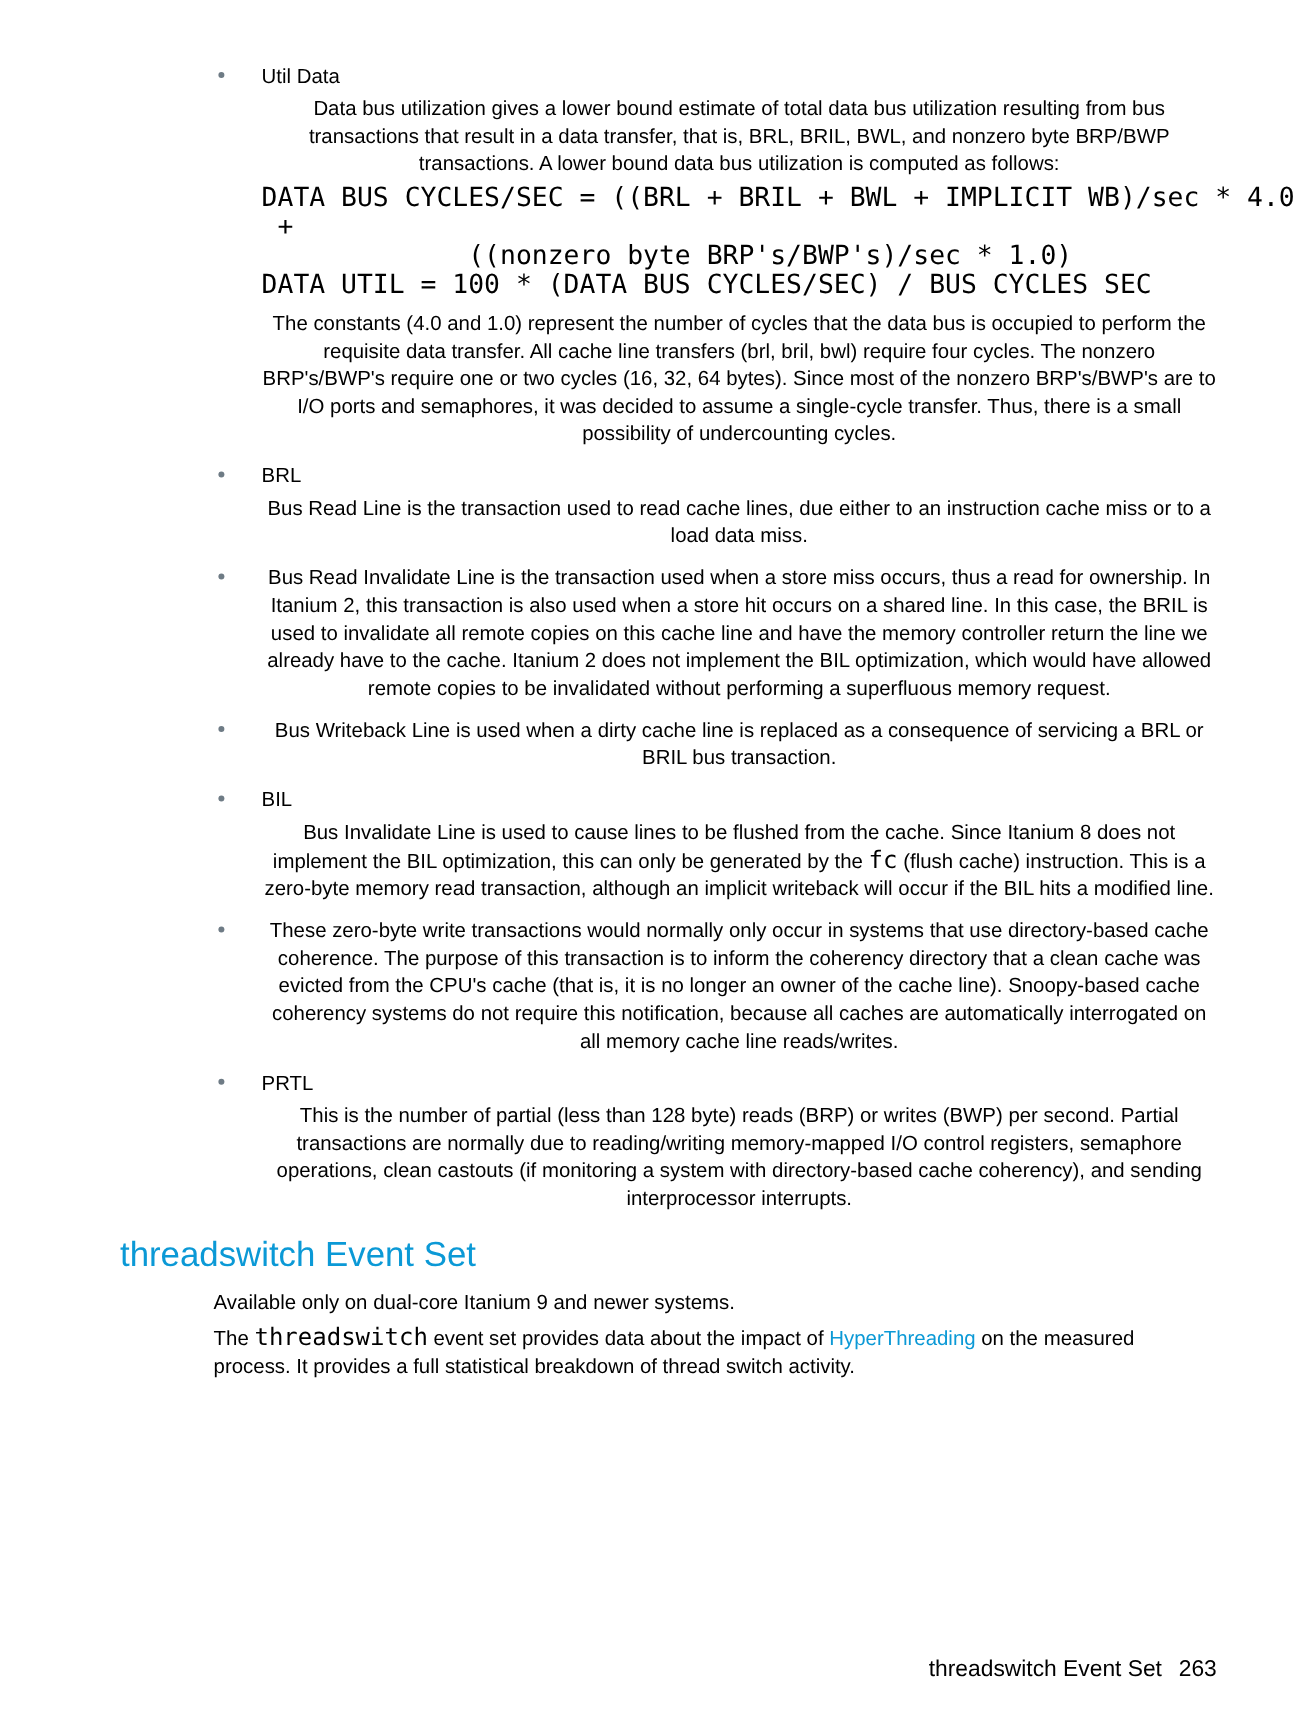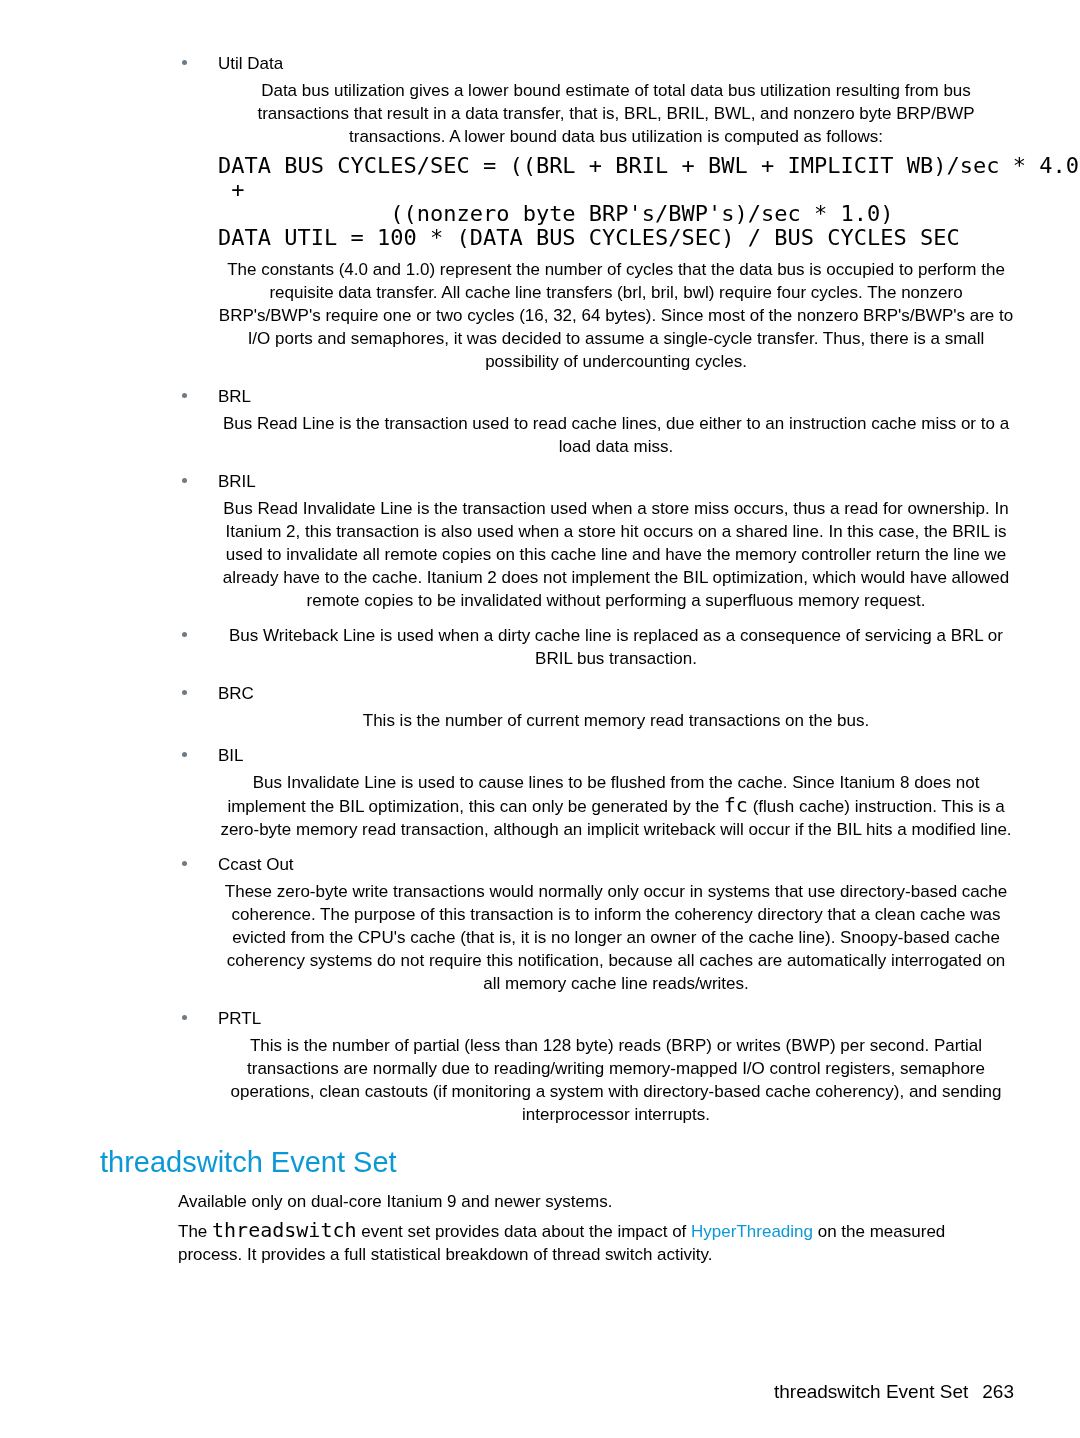--- a/index.html
+++ b/index.html
@@ -113,52 +113,43 @@
       <span class="dot"></span>
       <div class="body">
         <div class="term">BRL</div>
         <p class="para">Bus Read Line is the transaction used to read cache lines, due either to an instruction cache miss or to a load data miss.</p>
       </div>
     </div>
 
     <div class="item">
       <span class="dot"></span>
       <div class="body">
-        <div class="term">BRIL</div>
         <p class="para">Bus Read Invalidate Line is the transaction used when a store miss occurs, thus a read for ownership. In Itanium 2, this transaction is also used when a store hit occurs on a shared line. In this case, the BRIL is used to invalidate all remote copies on this cache line and have the memory controller return the line we already have to the cache. Itanium 2 does not implement the BIL optimization, which would have allowed remote copies to be invalidated without performing a superfluous memory request.</p>
       </div>
     </div>
 
     <div class="item">
       <span class="dot"></span>
       <div class="body">
         <p class="para">Bus Writeback Line is used when a dirty cache line is replaced as a consequence of servicing a BRL or BRIL bus transaction.</p>
       </div>
     </div>
 
-    <div class="item">
-      <span class="dot"></span>
-      <div class="body">
-        <div class="term">BRC</div>
-        <p class="para">This is the number of current memory read transactions on the bus.</p>
-      </div>
-    </div>
 
     <div class="item">
       <span class="dot"></span>
       <div class="body">
         <div class="term">BIL</div>
         <p class="para"><span>Bus Invalidate Line is used to cause lines to be flushed from the cache. Since Itanium 8 does not implement the BIL optimization, this can only be generated by the </span><span class="mono-inline">fc</span><span> (flush cache) instruction. This is a zero-byte memory read transaction, although an implicit writeback will occur if the BIL hits a modified line.</span></p>
       </div>
     </div>
 
     <div class="item">
       <span class="dot"></span>
       <div class="body">
-        <div class="term">Ccast Out</div>
         <p class="para">These zero-byte write transactions would normally only occur in systems that use directory-based cache coherence. The purpose of this transaction is to inform the coherency directory that a clean cache was evicted from the CPU's cache (that is, it is no longer an owner of the cache line). Snoopy-based cache coherency systems do not require this notification, because all caches are automatically interrogated on all memory cache line reads/writes.</p>
       </div>
     </div>
 
     <div class="item">
       <span class="dot"></span>
       <div class="body">
         <div class="term">PRTL</div>
         <p class="para">This is the number of partial (less than 128 byte) reads (BRP) or writes (BWP) per second. Partial transactions are normally due to reading/writing memory-mapped I/O control registers, semaphore operations, clean castouts (if monitoring a system with directory-based cache coherency), and sending interprocessor interrupts.</p>
       </div>

